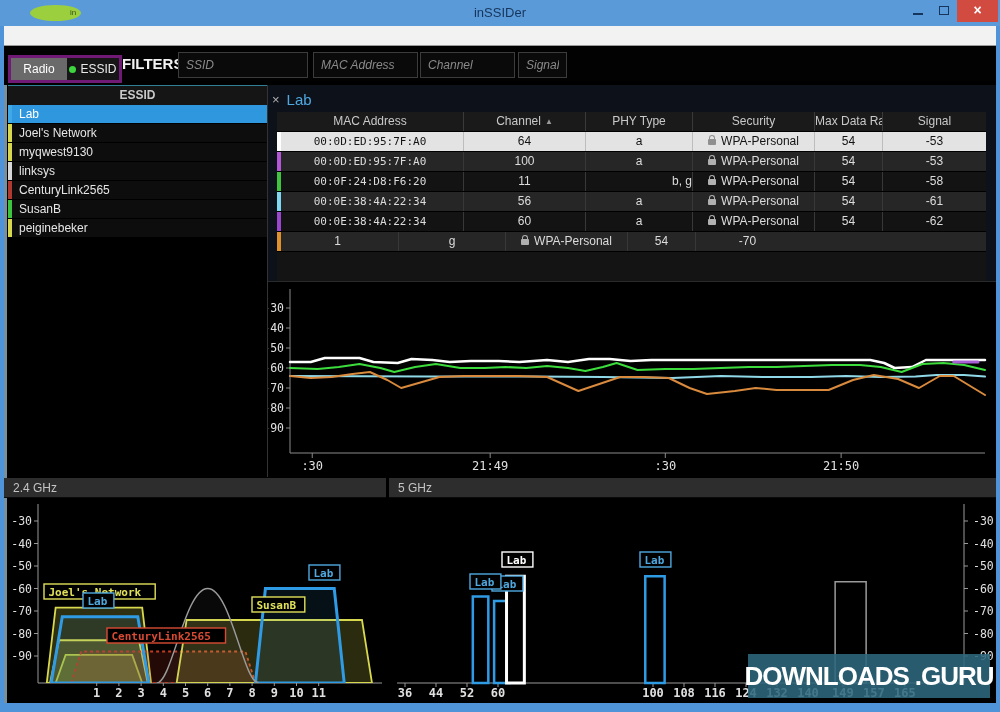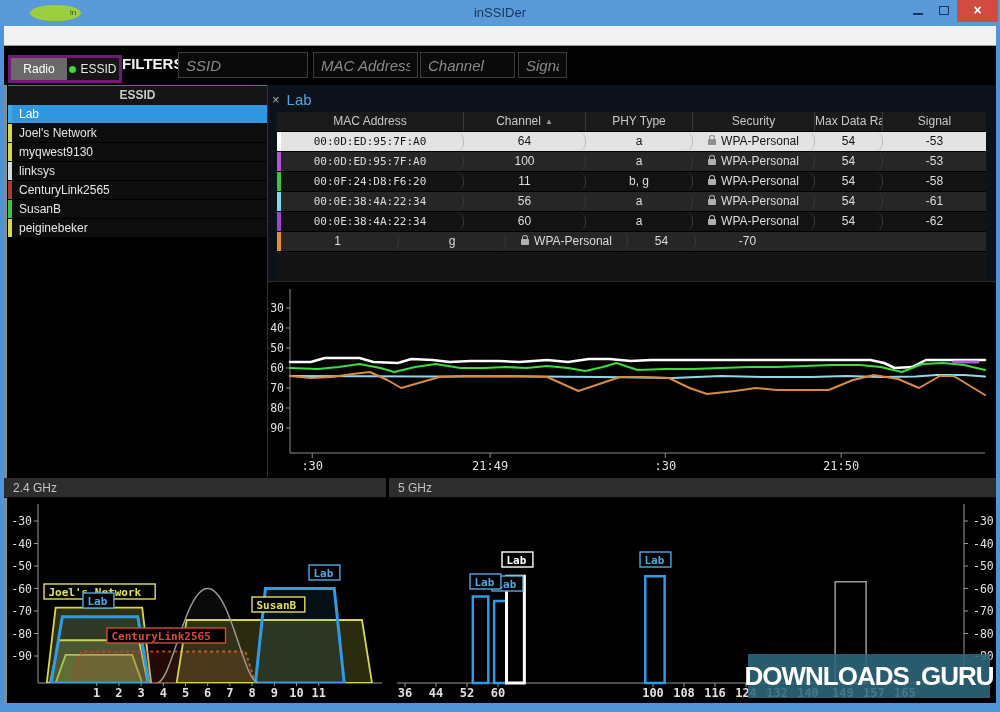--- a/index.html
+++ b/index.html
@@ -25,21 +25,21 @@
     display:flex;align-items:center;padding-left:4px;box-sizing:border-box;}
   .menu-item{padding:0 10px;font-size:12px;color:#222;margin-top:32px;}
   
   #filterbar{position:absolute;left:0;top:47px;width:1000px;height:34px;background:#020202;}
   #radio-toggle{position:absolute;left:8px;top:8px;height:22px;display:flex;border:3px solid #701a75;}
   #radio-btn{width:56px;background:#6a6a6a;color:#fff;font-size:12px;text-align:center;line-height:22px;}
   #essid-btn{width:52px;background:#161616;color:#e8e8e8;font-size:12px;display:flex;align-items:center;justify-content:center;gap:4px;}
   .green-dot{width:7px;height:7px;border-radius:50%;background:#3ed63e;}
   #filters-label{position:absolute;left:122px;top:0;height:34px;line-height:34px;color:#f2f2f2;font-size:15px;font-weight:bold;}
   .filter-input{position:absolute;top:5px;height:22px;background:#0a0a0a;border:1px solid #3c3c3c;color:#ccc;
-    font-size:15px;padding:12px 7px;box-sizing:border-box;outline:none;}
+    font-size:12px;padding:12px 7px;box-sizing:border-box;outline:none;}
   .filter-input::placeholder{font-style:italic;color:#8a8a8a;}
   #f-ssid{left:178px;width:130px;} #f-mac{left:313px;width:105px;} #f-channel{left:420px;width:95px;} #f-signal{left:518px;width:49px;}
   
   #sidebar-strip{position:absolute;left:4px;top:85px;width:3px;height:618px;background:#76909f;}
   #essid-header{position:absolute;left:8px;top:85px;width:259px;height:19px;background:#151515;border-top:1px solid #2f7f95;
     color:#c9c9c9;font-size:12px;font-weight:bold;text-align:center;line-height:19px;}
   #essid-list{position:absolute;left:8px;top:105px;width:259px;}
   .net-item{height:18px;margin-bottom:1px;background:#0d0d0d;display:flex;align-items:center;}
   .net-item.selected{background:#2f97dd;}
   .net-bar{width:4px;height:18px;margin-right:7px;flex:none;}
@@ -54,21 +54,21 @@
   #ap-table{position:absolute;left:277px;top:112px;width:709px;}
   .t-head{display:flex;height:19px;background:#1a1a1a;border-bottom:1px solid #000;}
   .t-hcell{font-size:12px;color:#c9c9c9;text-align:center;line-height:19px;border-right:1px solid #3a3a3a;
     box-sizing:border-box;overflow:hidden;white-space:nowrap;}
   .t-hcell:last-child{border-right:none;}
   .sort-arrow{font-size:8px;color:#999;margin-left:4px;vertical-align:1px;}
   .t-row{display:flex;height:19px;border-bottom:1px solid #000;position:relative;background:#131313;}
   .t-row.alt{background:#262626;}
   .t-row.selected{background:#e3e3e3;}
   .t-cell{font-size:12px;color:#dcdcdc;text-align:center;line-height:19px;border-right:1px solid #383838;
-    box-sizing:border-box;overflow:hidden;white-space:nowrap;border-radius:8px;}
+    box-sizing:border-box;overflow:hidden;white-space:nowrap;}
   .t-cell:last-child{border-right:none;}
   .t-row.selected .t-cell{color:#141414;border-right-color:#bdbdbd;}
   .mac-cell{font-family:"DejaVu Sans Mono",monospace;font-size:11px;}
   .row-bar{position:absolute;left:0;top:0;width:4px;height:19px;}
   .sec-cell{display:flex;align-items:center;justify-content:center;gap:5px;}
   .lock{display:inline-block;width:8px;height:6px;background:#b0b0b0;border-radius:1px;position:relative;flex:none;}
   .lock:before{content:'';position:absolute;top:-4px;left:1px;width:4px;height:4px;border:1.5px solid #b0b0b0;
     border-bottom:none;border-radius:3px 3px 0 0;}
   .t-row.selected .lock{background:#8f8f8f;} .t-row.selected .lock:before{border-color:#8f8f8f;}
   #table-footer{position:absolute;left:277px;top:252px;width:709px;height:29px;background:#141414;}
@@ -193,21 +193,21 @@
           <span class="lock"></span>
           <span>WPA-Personal</span>
         </div>
         <div class="t-cell" style="width: 68px;">54</div>
         <div class="t-cell" style="width: 103px;">-53</div>
       </div>
       <div class="t-row">
         <span class="row-bar" style="background: rgb(63, 196, 63);"></span>
         <div class="t-cell mac-cell" style="width: 187px;">00:0F:24:D8:F6:20</div>
         <div class="t-cell" style="width: 122px;">11</div>
-        <div class="t-cell" style="width: 107px;">b, g</div>
+        <div class="t-cell" style="width: 107px; text-align: right;">b, g</div>
         <div class="t-cell sec-cell" style="width: 122px;">
           <span class="lock"></span>
           <span>WPA-Personal</span>
         </div>
         <div class="t-cell" style="width: 68px;">54</div>
         <div class="t-cell" style="width: 103px;">-58</div>
       </div>
       <div class="t-row alt">
         <span class="row-bar" style="background: rgb(127, 215, 242);"></span>
         <div class="t-cell mac-cell" style="width: 187px;">00:0E:38:4A:22:34</div>

